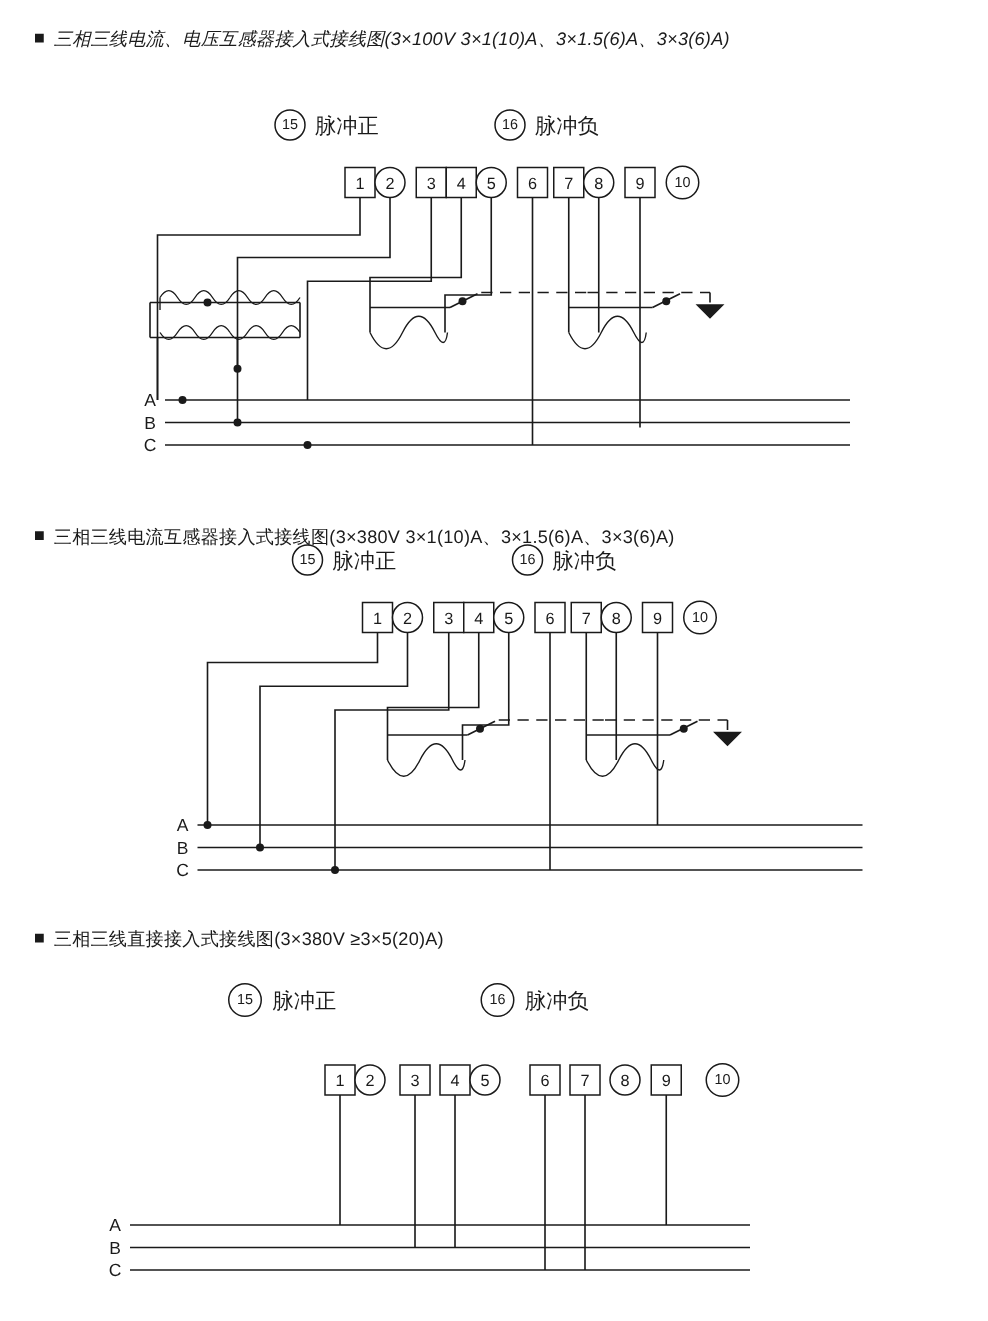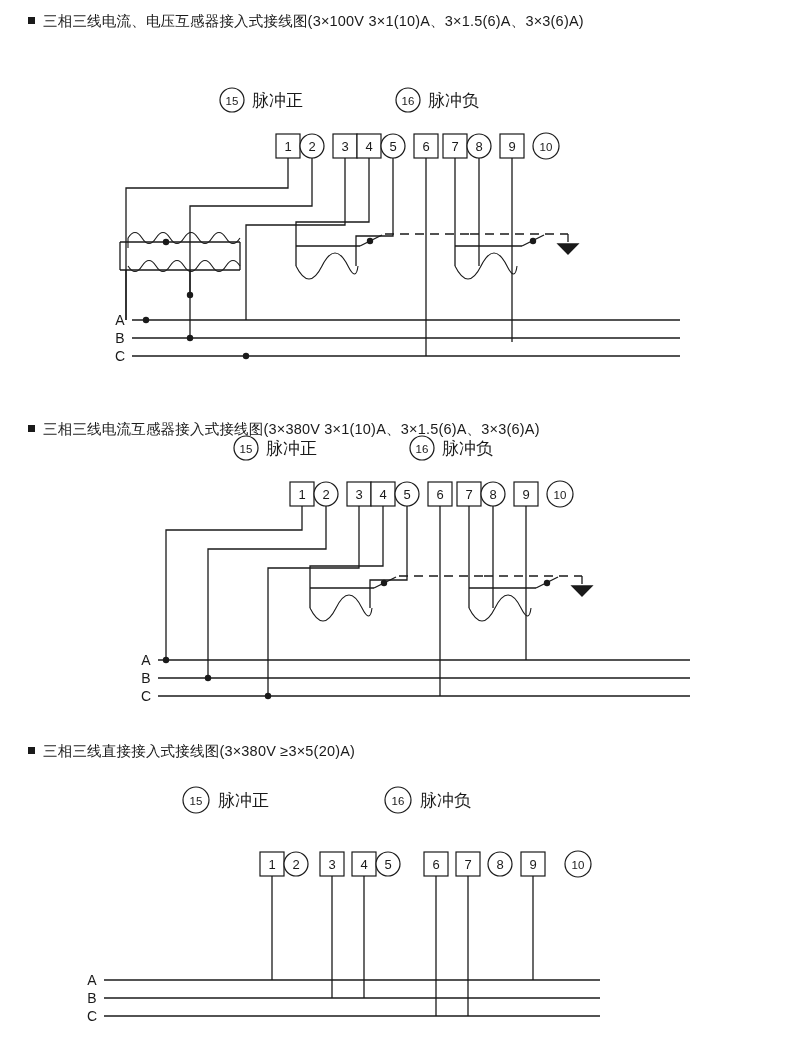--- a/index.html
+++ b/index.html
@@ -72,21 +72,21 @@
     fill: #1a1a1a;
     dominant-baseline: central;
   }
   .dot { fill: #1a1a1a; }
 </style>
 </head>
 <body>
 
 <div class="page">
 
-  <div class="section-title" style="top:12px; left:28px;">
+  <div class="section-title" style="top:22px; left:28px;font-style:italic;">
     <span class="bullet"></span><span>三相三线电流、电压互感器接入式接线图(3×100V 3×1(10)A、3×1.5(6)A、3×3(6)A)</span>
   </div>
 
   <div class="diagram" style="top:70px; left:0;">
     <svg width="790" height="305" viewBox="0 0 790 305">
 
       <g>
         <circle class="circ" cx="232" cy="30" r="12"></circle>
         <text class="lbl-sm" x="232" y="30.5">15</text>
         <text class="pulse-text" x="252" y="30.5">脉冲正</text>

